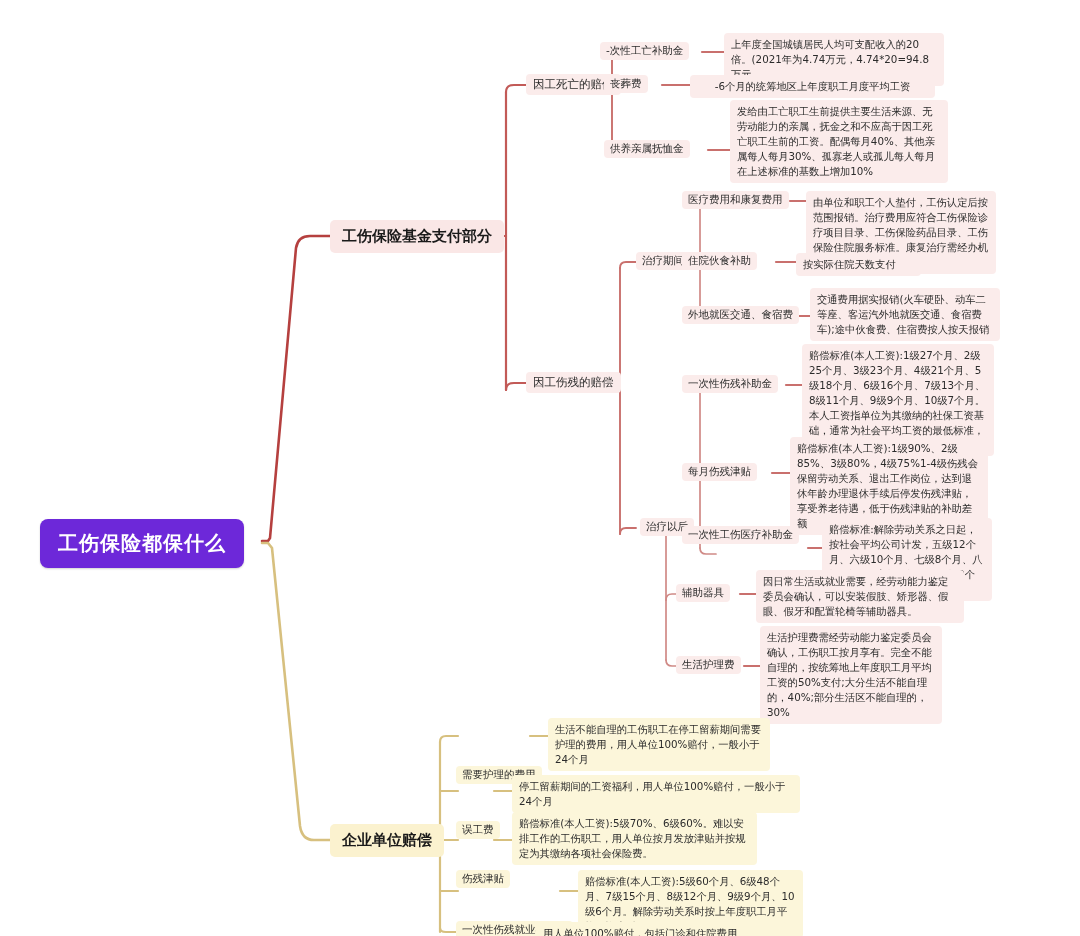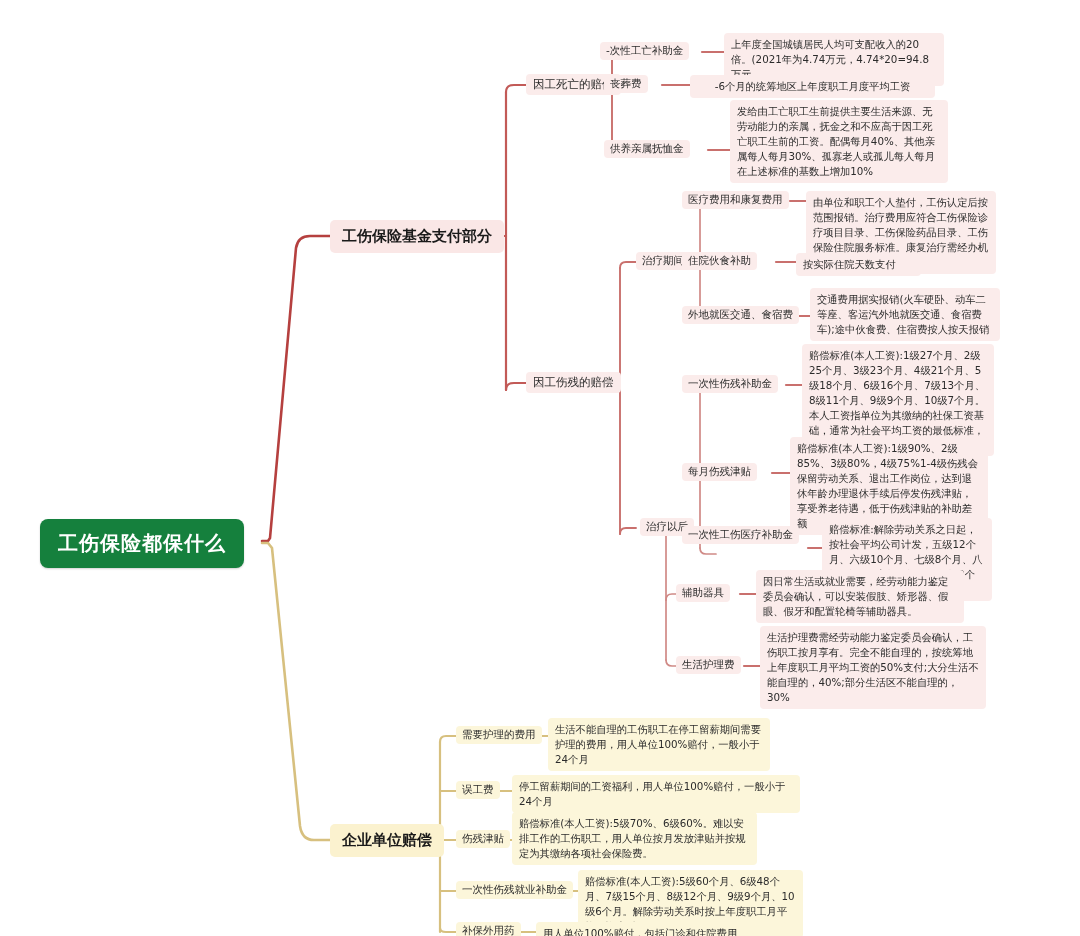--- a/index.html
+++ b/index.html
@@ -5,21 +5,21 @@
   html,body{margin:0;padding:0;background:#ffffff;}
   body{width:1080px;height:936px;position:relative;overflow:hidden;
        font-family:"DejaVu Sans","Liberation Sans",sans-serif;}
   #canvas{position:relative;width:1080px;height:936px;}
   svg.links{position:absolute;left:0;top:0;width:1080px;height:936px;pointer-events:none;}
 
   .node{position:absolute;box-sizing:border-box;}
 
   
   .root{
-    background:#15803d;color:#ffffff;font-weight:bold;font-size:20px;
+    background:#6d28d9;color:#ffffff;font-weight:bold;font-size:20px;
     border-radius:8px;padding:11px 18px;letter-spacing:1px;
     box-shadow:0 1px 2px rgba(0,0,0,.18);white-space:nowrap;
   }
   
   .branch{
     font-weight:bold;font-size:15px;border-radius:5px;padding:7px 12px;
     white-space:nowrap;color:#1a1a1a;
   }
   .branch.red{background:#fae7e6;}
   .branch.yellow{background:#fbf2cf;}
@@ -28,21 +28,21 @@
   .lvl2{
     font-size:11.5px;border-radius:4px;padding:3px 7px;white-space:nowrap;
   }
   .lvl2.red{background:#fbeceb;color:#2b2b2b;}
 
   
   .lvl3{
     font-size:10.5px;border-radius:4px;padding:2px 6px;white-space:nowrap;
   }
   .lvl3.red{background:#fbeceb;color:#2b2b2b;}
-  .lvl3.yellow{background:#fcf6da;color:#2b2b2b;}
+  .lvl3.yellow{background:#fcf6da;color:#2b2b2b;margin-top:40px;}
 
   
   .leaf{
     font-size:10.3px;line-height:1.45;border-radius:4px;padding:4px 7px;
     color:#2b2b2b;
   }
   .leaf.red{background:#fbeceb;}
   .leaf.yellow{background:#fcf6da;}
 </style>
 </head>
@@ -154,21 +154,21 @@
   <div class="node lvl3 red" style="left:682px; top:463px;">每月伤残津贴</div>
   <div class="node leaf red" style="left:790px; top:437px; width:198px;">赔偿标准(本人工资):1级90%、2级85%、3级80%，4级75%1-4级伤残会保留劳动关系、退出工作岗位，达到退休年龄办理退休手续后停发伤残津贴，享受养老待遇，低于伤残津贴的补助差额</div>
 
   <div class="node lvl3 red" style="left:682px; top:526px;">一次性工伤医疗补助金</div>
   <div class="node leaf red" style="left:822px; top:518px; width:170px;">赔偿标准:解除劳动关系之日起，按社会平均公司计发，五级12个月、六级10个月、七级8个月、八级6个月、九级4个月、10级2个月</div>
 
   <div class="node lvl3 red" style="left:676px; top:584px;">辅助器具</div>
   <div class="node leaf red" style="left:756px; top:570px; width:208px;">因日常生活或就业需要，经劳动能力鉴定委员会确认，可以安装假肢、矫形器、假眼、假牙和配置轮椅等辅助器具。</div>
 
   <div class="node lvl3 red" style="left:676px; top:656px;">生活护理费</div>
-  <div class="node leaf red" style="left:760px; top:626px; width:226px;">生活护理费需经劳动能力鉴定委员会确认，工伤职工按月享有。完全不能自理的，按统筹地上年度职工月平均工资的50%支付;大分生活不能自理的，40%;部分生活区不能自理的，30%</div>
+  <div class="node leaf red" style="left:760px; top:626px; width:182px;">生活护理费需经劳动能力鉴定委员会确认，工伤职工按月享有。完全不能自理的，按统筹地上年度职工月平均工资的50%支付;大分生活不能自理的，40%;部分生活区不能自理的，30%</div>
 
   <div class="node branch yellow" style="left:330px; top:824px;">企业单位赔偿</div>
 
   <div class="node lvl3 yellow" style="left:456px; top:726px;">需要护理的费用</div>
   <div class="node leaf yellow" style="left:548px; top:718px; width:222px;">生活不能自理的工伤职工在停工留薪期间需要护理的费用，用人单位100%赔付，一般小于24个月</div>
 
   <div class="node lvl3 yellow" style="left:456px; top:781px;">误工费</div>
   <div class="node leaf yellow" style="left:512px; top:775px; width:288px;">停工留薪期间的工资福利，用人单位100%赔付，一般小于24个月</div>
 
   <div class="node lvl3 yellow" style="left:456px; top:830px;">伤残津贴</div>

